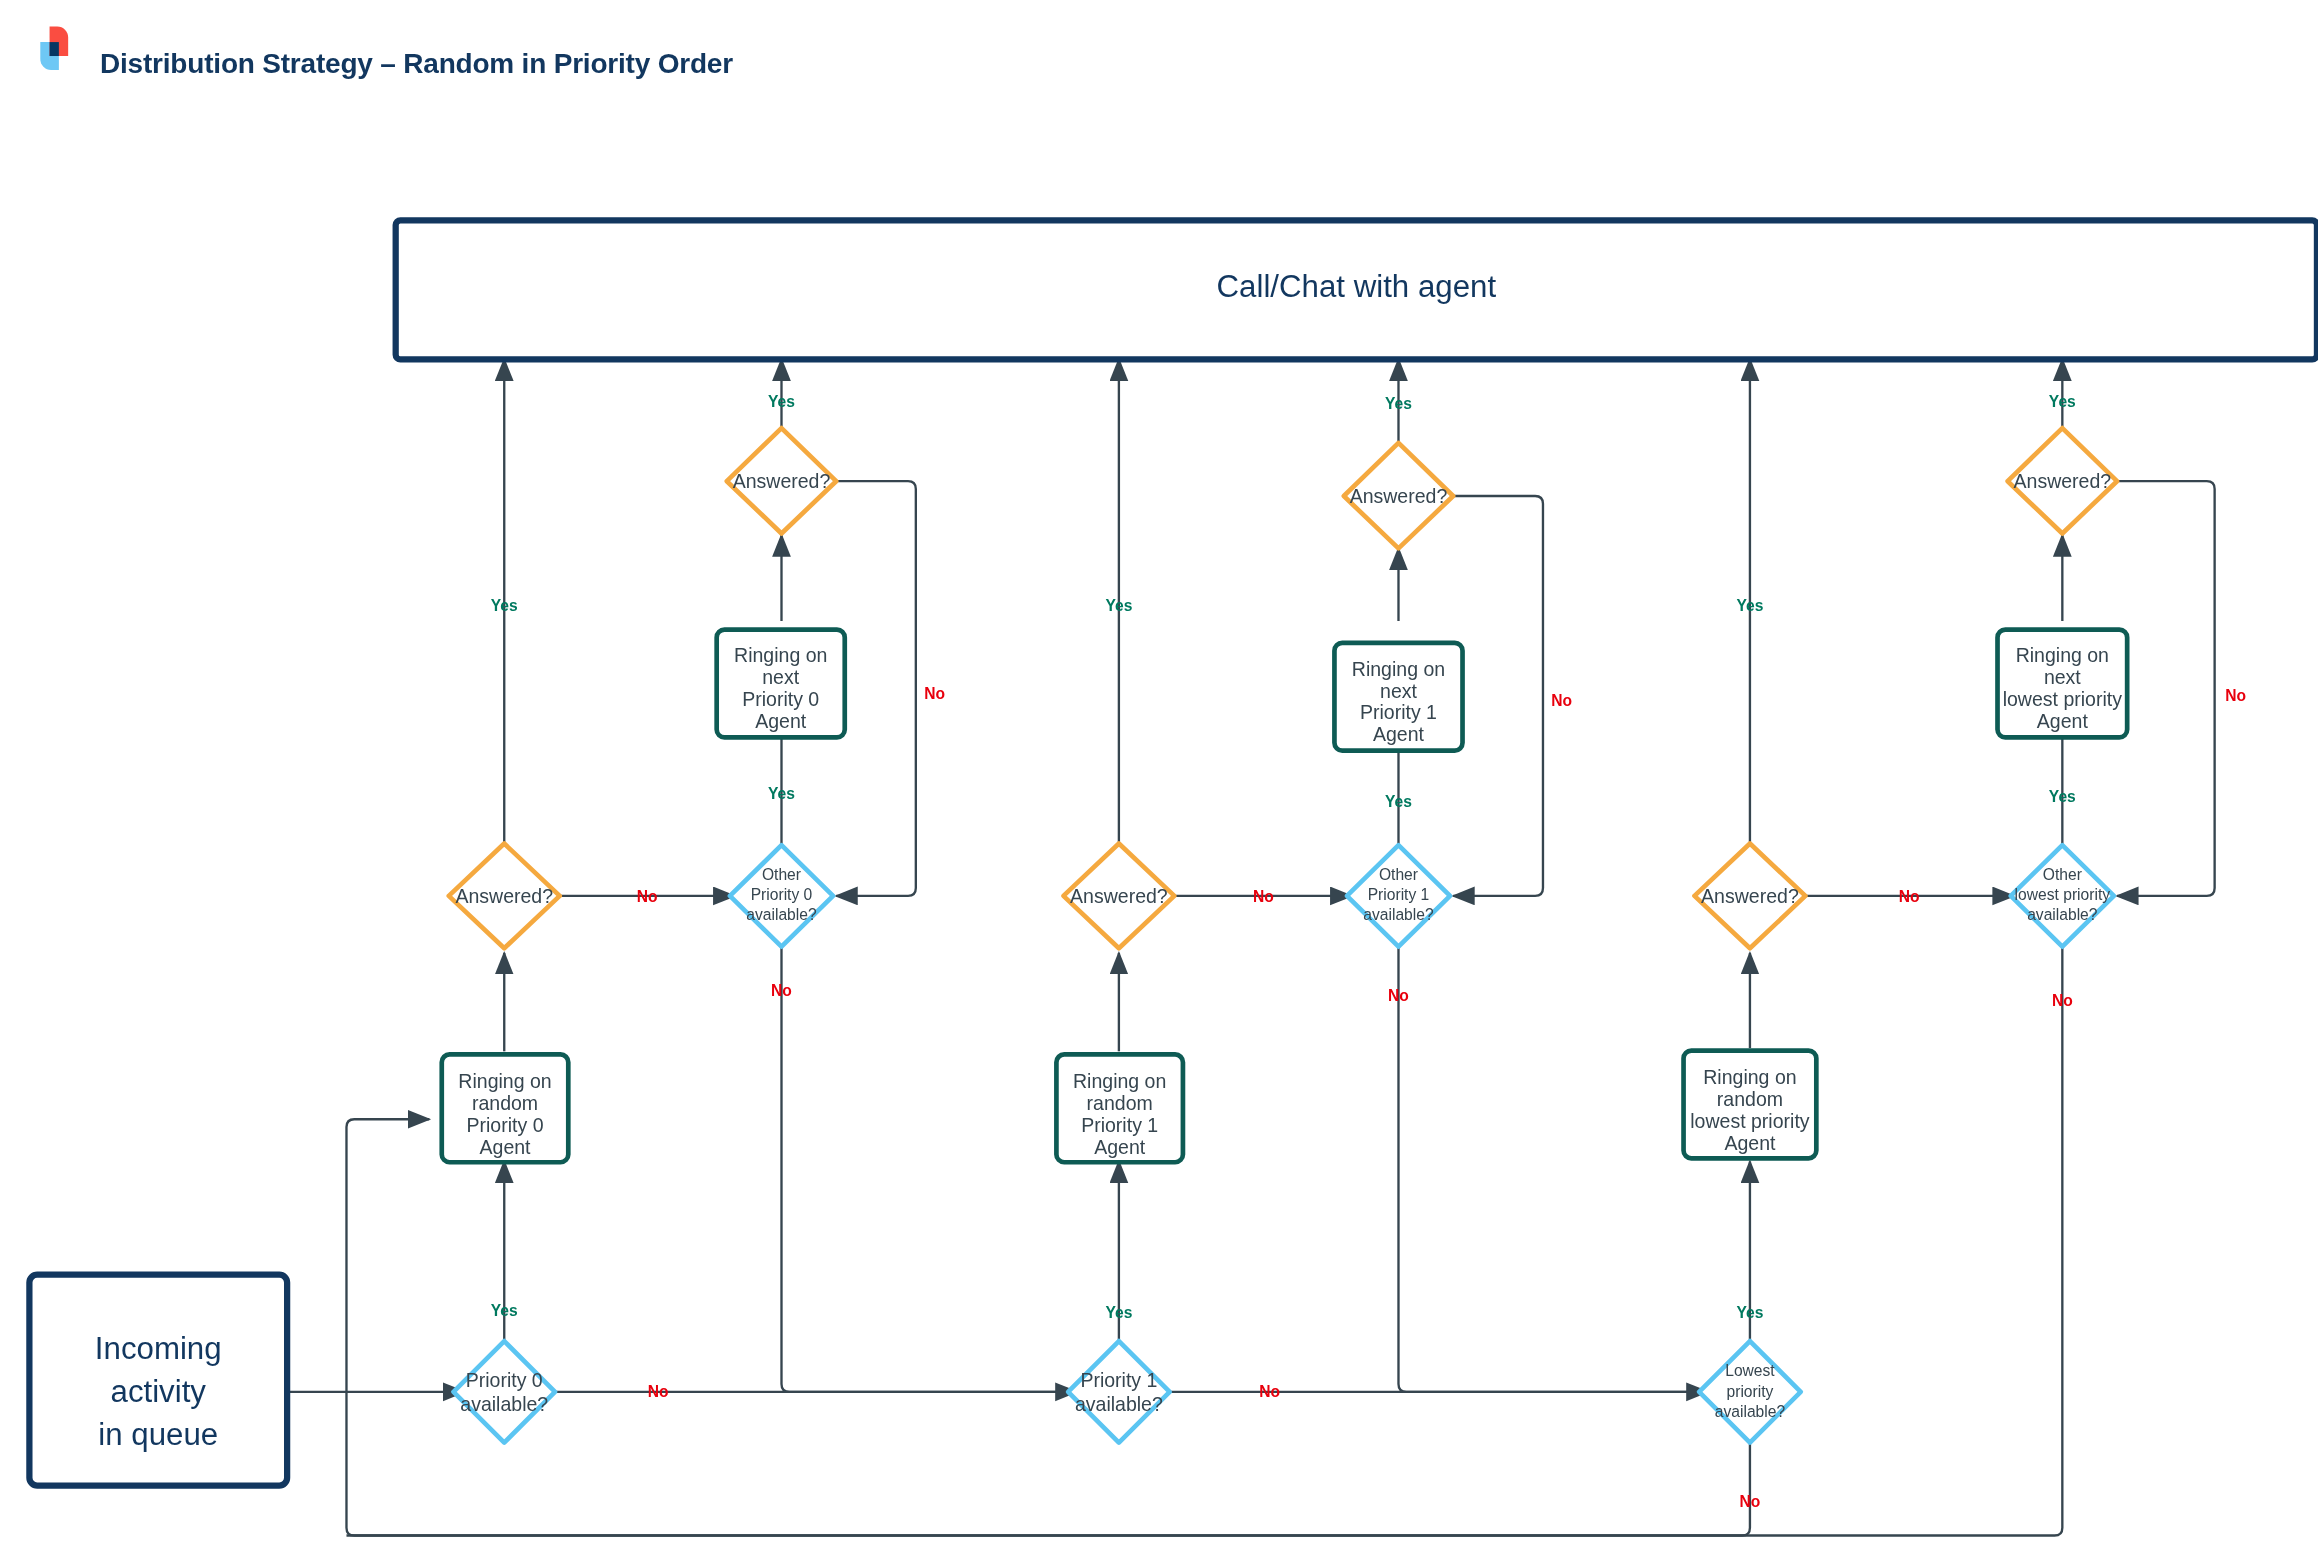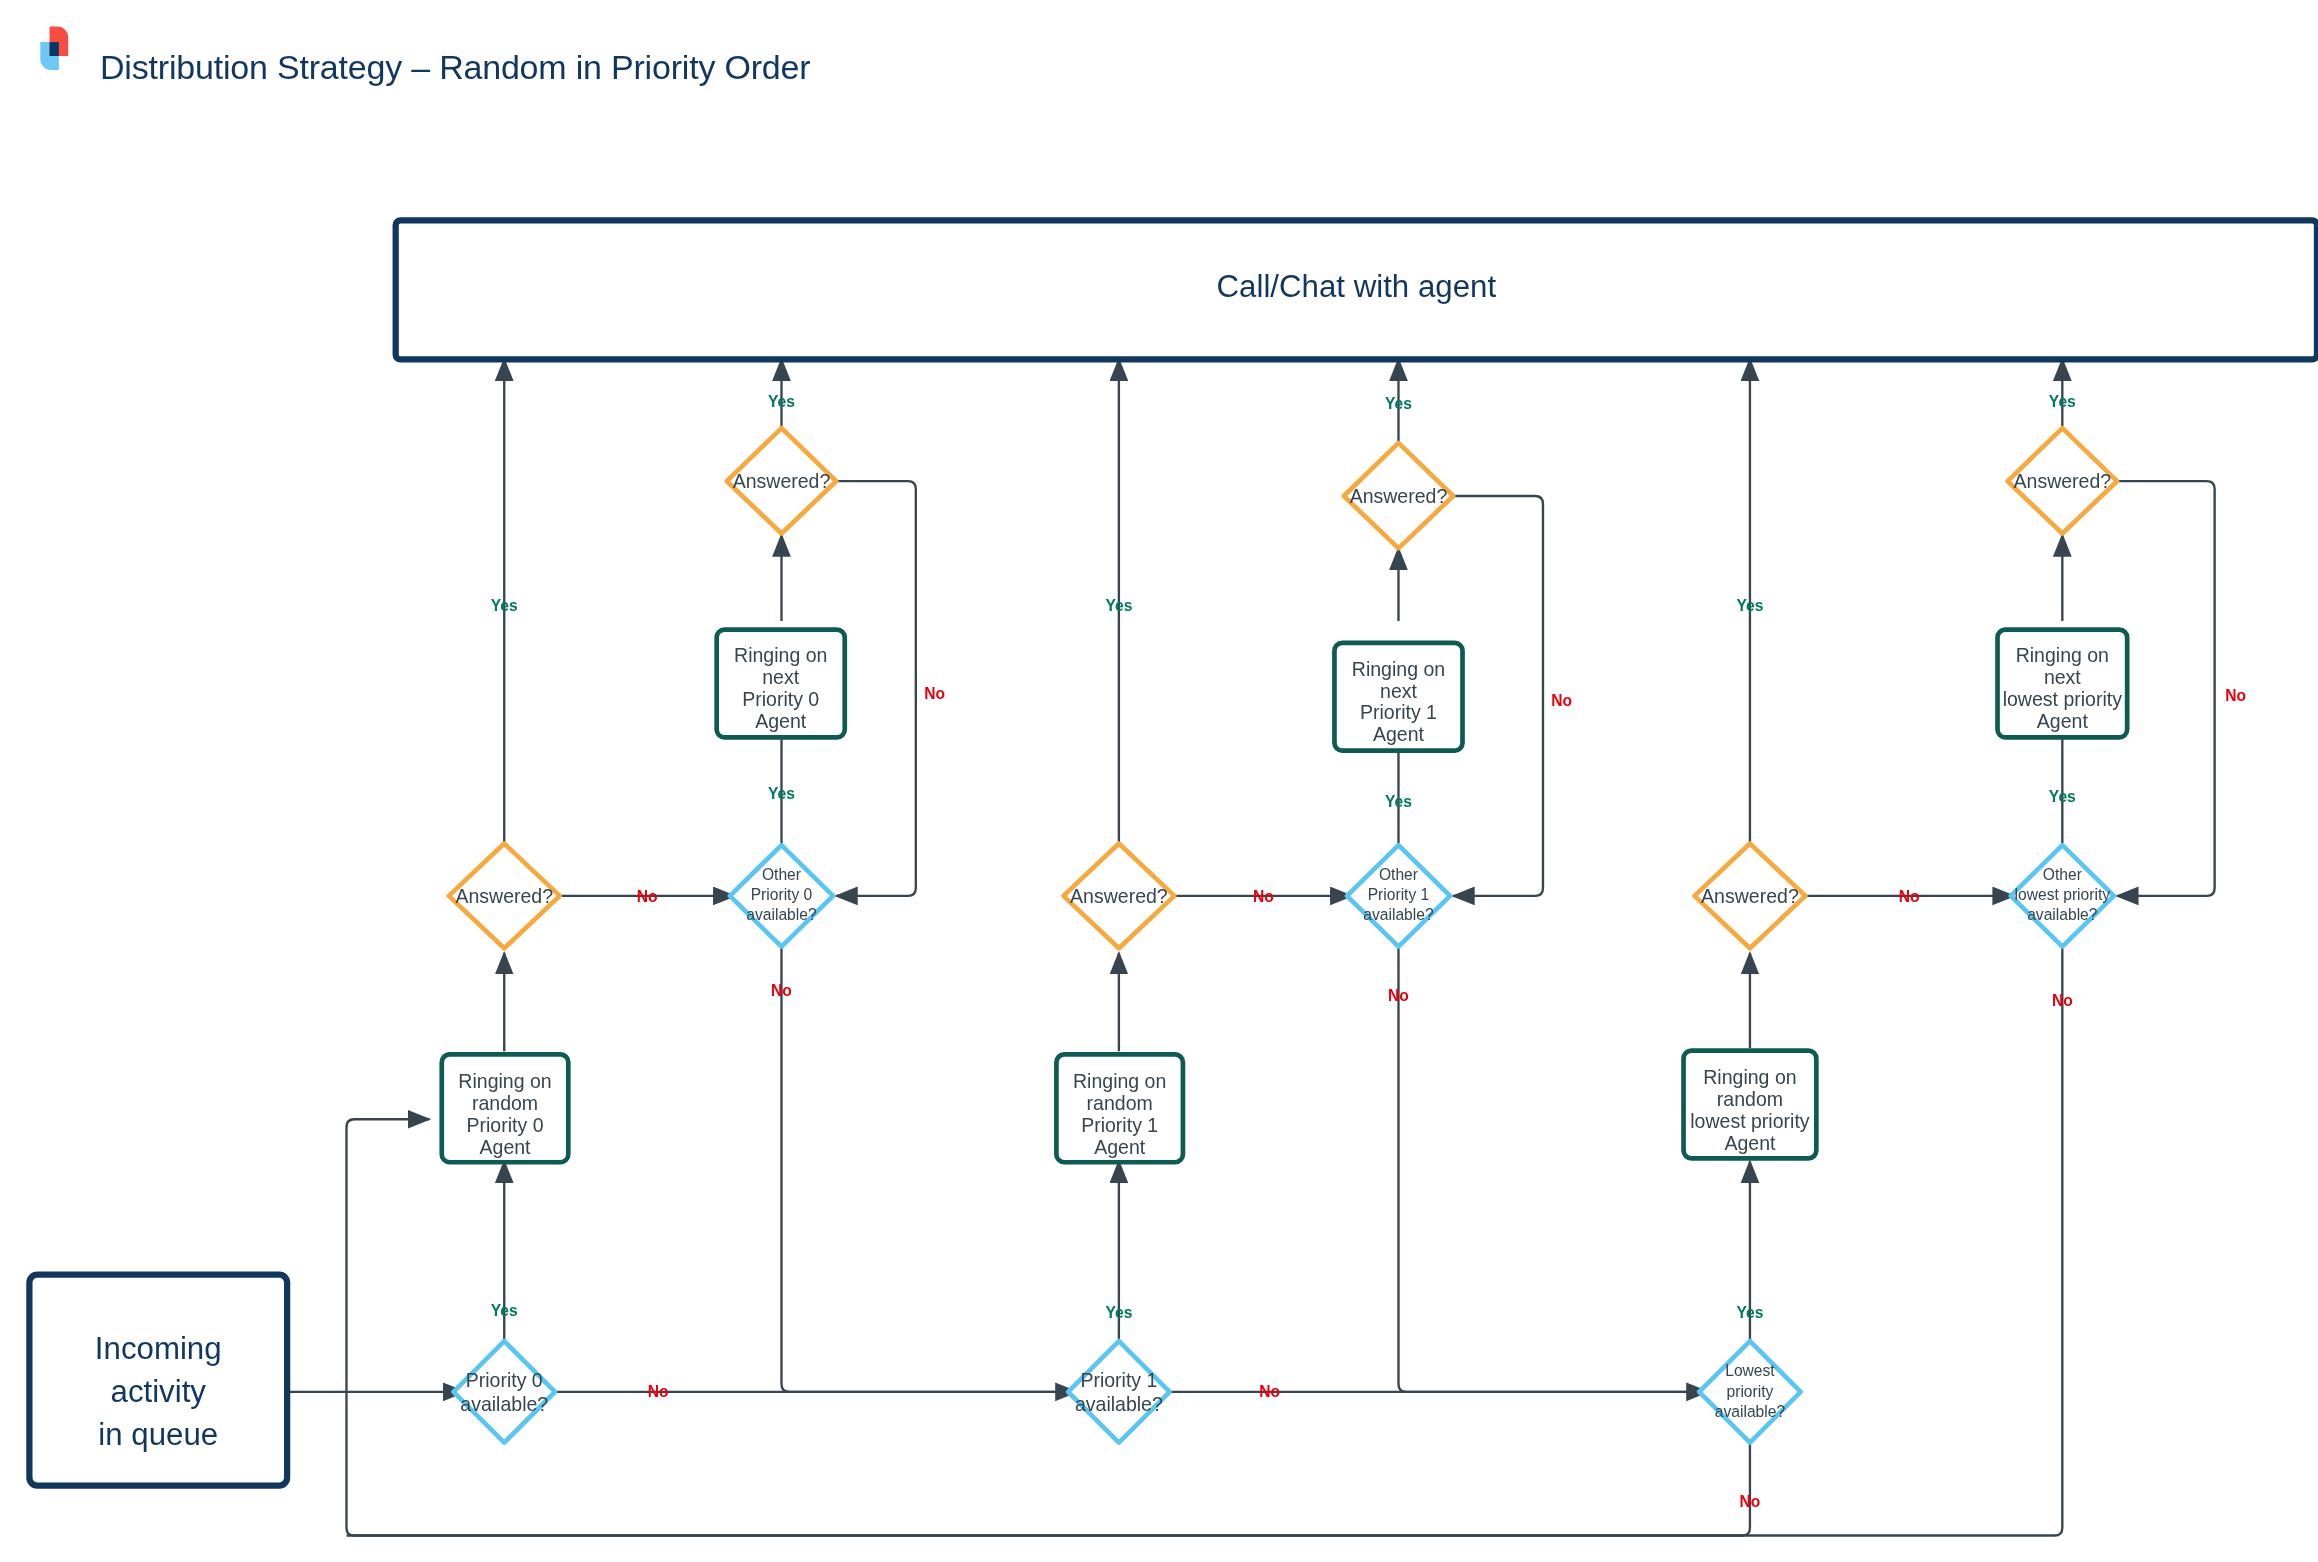--- a/index.html
+++ b/index.html
@@ -3,21 +3,21 @@
 <meta charset="utf-8">
 <style>
   html,body{margin:0;padding:0;background:#ffffff;}
   body{width:2319px;height:1562px;position:relative;overflow:hidden;
        font-family:"Liberation Sans", sans-serif;}
 
   
   .header{position:absolute;left:0;top:0;width:2319px;height:148px;}
   .logo{position:absolute;left:31px;top:20.3px;width:48px;height:55px;}
   .page-title{position:absolute;left:100px;top:48px;
-    font-size:34px;font-weight:normal;color:#12375f;letter-spacing:-0.2px;
+    font-size:28px;font-weight:bold;color:#12375f;letter-spacing:-0.2px;
     white-space:nowrap;}
 
   
   .canvas{position:absolute;left:0;top:4px;width:2319px;height:1562px;}
   svg.flow{position:absolute;left:0;top:0;width:2319px;height:1562px;}
 
   
   text{font-family:"Liberation Sans", sans-serif;fill:#36454f;}
   .t-terminal{font-size:40px;fill:#12375f;}
   .t-topbox{font-size:40px;fill:#12375f;}

